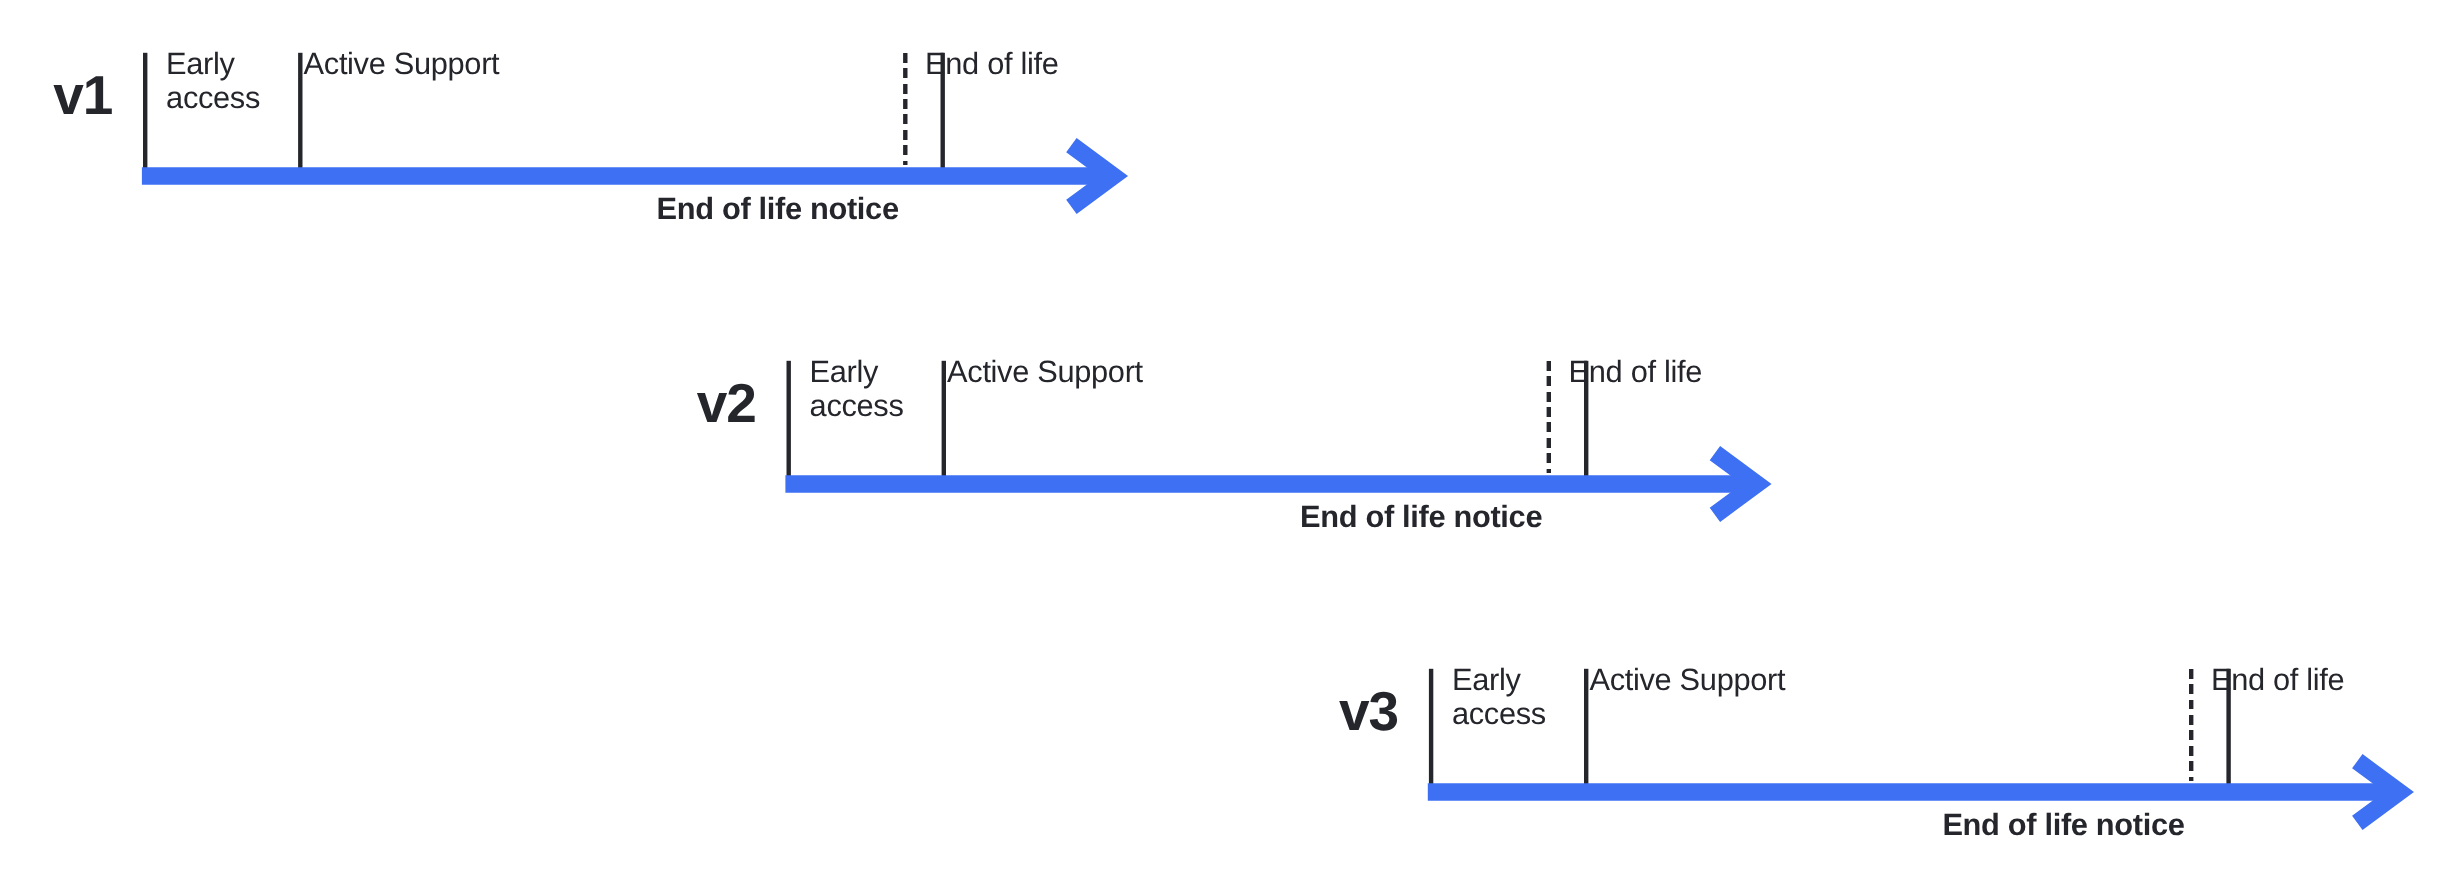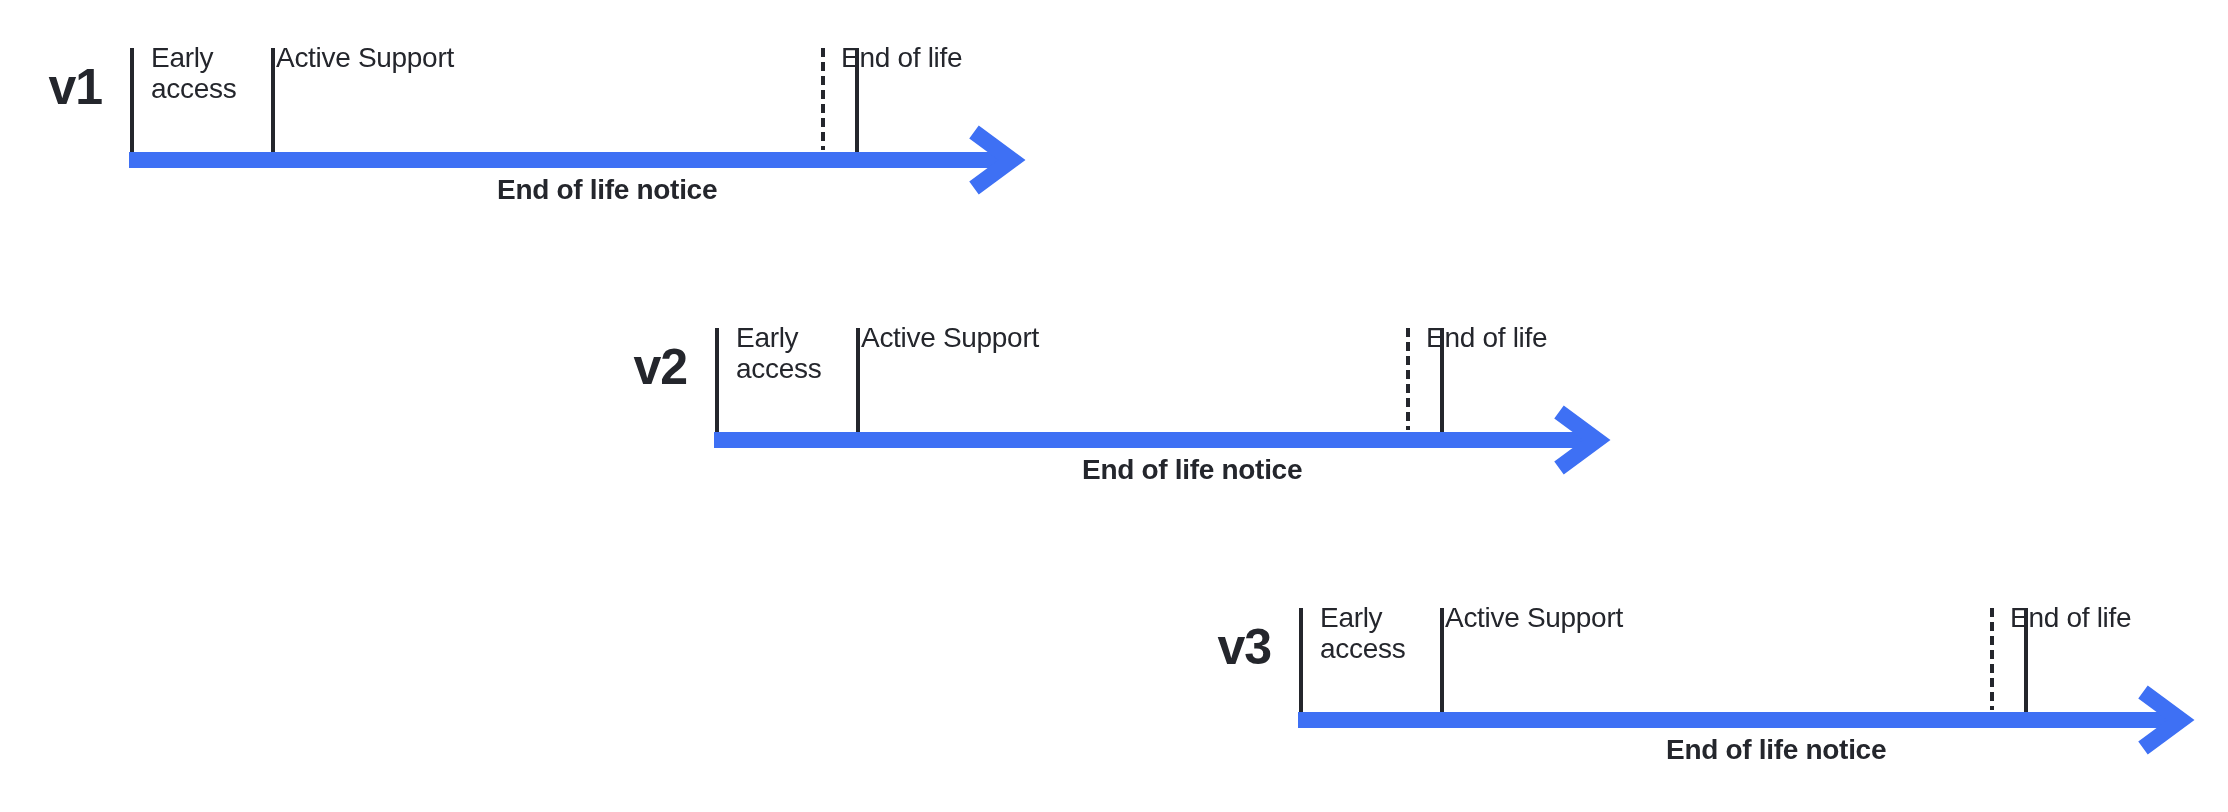--- a/index.html
+++ b/index.html
@@ -60,21 +60,21 @@
     letter-spacing: -0.3px;
   }
   .lbl-early  { left: 21px;  }
   .lbl-active { left: 146px; }
   .lbl-eol    { left: 711px; }
 
   .notice {
     position: absolute;
     left: 367px; top: 126px;
     width: 320px;
-    text-align: left;
+    text-align: right;
     font-size: 28px;
     line-height: 31px;
     font-weight: 700;
     color: var(--ink, #24262C);
     letter-spacing: -0.3px;
   }
 
   .arrow-svg { position: absolute; left: -2px; top: 66px; display: block; }
   .arrow-stroke { stroke: var(--accent, #3E70F4); }
 </style>

